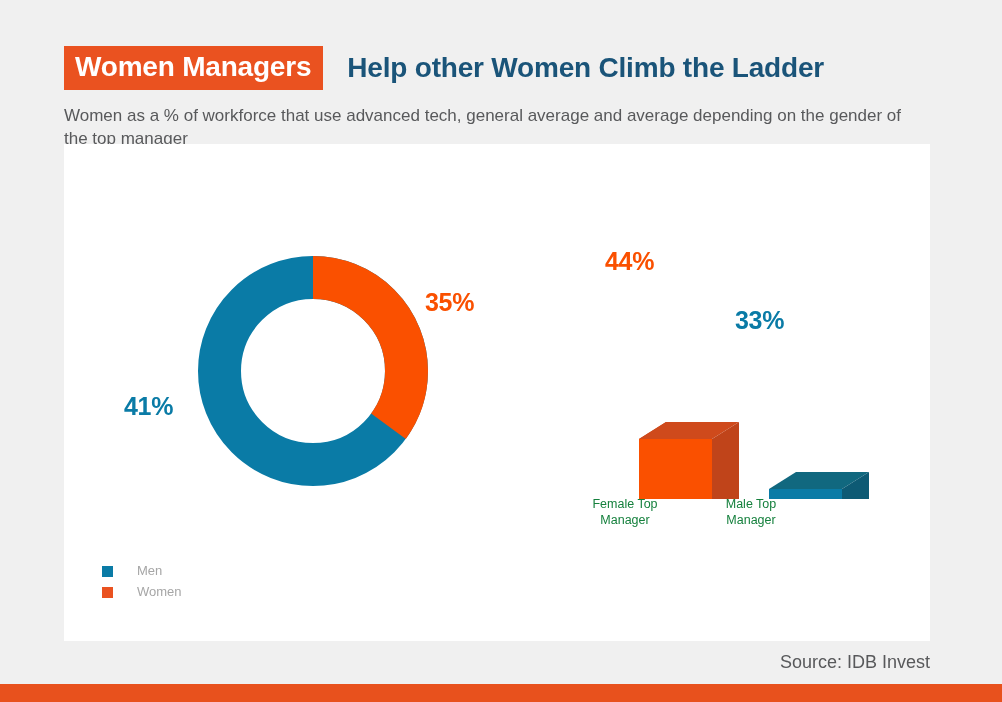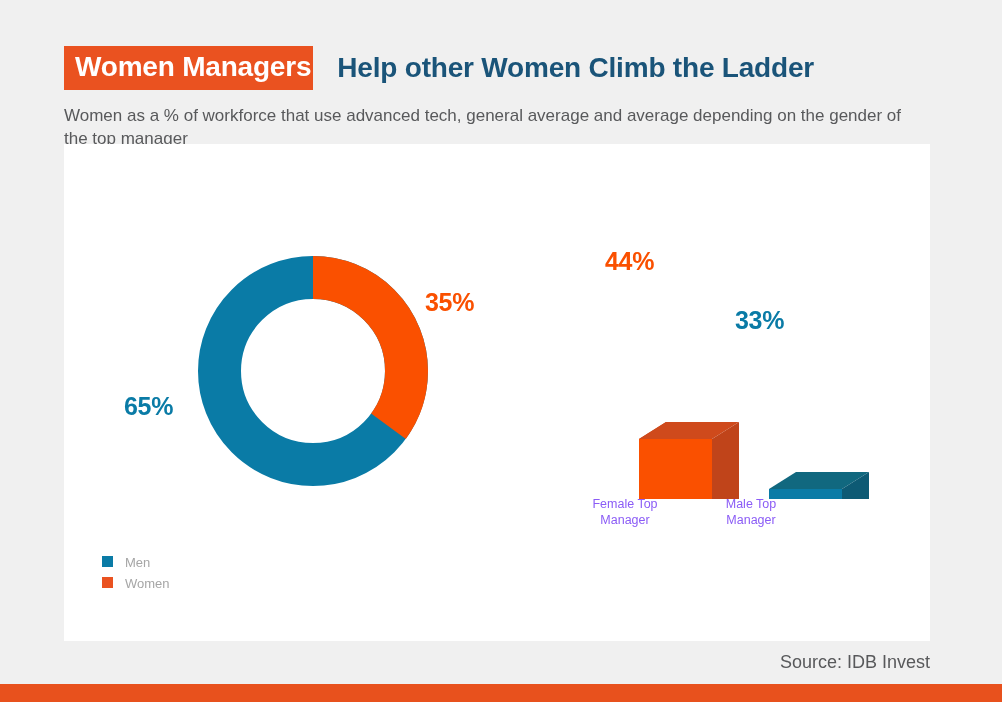--- a/index.html
+++ b/index.html
@@ -31,21 +31,21 @@
     align-items: center;
     height: 38px;
     white-space: nowrap;
   }
   .title-badge {
     background: #ea5220;
     color: #ffffff;
     font-size: 28px;
     font-weight: bold;
     line-height: 1;
-    padding: 7px 2px 9px 11px;
+    padding: 7px 12px 9px 11px;
     letter-spacing: -0.2px;
   }
   .title-rest {
     color: #1a5479;
     font-size: 28px;
     font-weight: bold;
     line-height: 1;
     margin-left: 24px;
     letter-spacing: -0.2px;
   }
@@ -96,39 +96,40 @@
   .lbl-33 { left: 671px; top: 164px; }
 
   
   .bars-svg {
     position: absolute;
     left: 490px;
     top: 140px;
   }
   .bar-cat {
     position: absolute;
-    color: #8b5cf6;
+    color: #15803d;
     font-size: 12.5px;
     line-height: 16px;
     text-align: center;
     width: 120px;
   }
   .cat-female { left: 501px; top: 352px; }
   .cat-male   { left: 627px; top: 352px; }
 
   
   .legend {
     position: absolute;
     left: 38px;
     top: 412px;
   }
   .legend-row {
     display: flex;
-    align-items: flex-start;
+    align-items: flex-end;
     height: 21px;
+    gap: 12px;
   }
   .legend-swatch {
     width: 11px;
     height: 11px;
     flex: none;
   }
   .legend-text {
     margin-left: 12px;
     color: #a6a6a6;
     font-size: 13px;
@@ -172,21 +173,21 @@
     <div class="donut-wrap">
       <svg class="donut-svg" width="230" height="230" viewBox="0 0 230 230">
 
         <circle cx="115" cy="115" r="93.5" fill="none" stroke="#0a7ba6" stroke-width="43"></circle>
 
         <circle cx="115" cy="115" r="93.5" fill="none" stroke="#fa5000" stroke-width="43" stroke-dasharray="205.6 381.4" transform="rotate(-90 115 115)"></circle>
       </svg>
     </div>
 
     <div class="pct-label pct-orange lbl-35">35%</div>
-    <div class="pct-label pct-blue lbl-65">65%</div>
+    <div class="pct-label pct-blue lbl-65">41%</div>
 
     <svg class="bars-svg" width="340" height="215" viewBox="0 0 340 215">
 
       <g>
         <polygon points="85,155 112,138 112,325 85,342" fill="#c0441a"></polygon>
         <polygon points="85,155 112,138 185,138 158,155" fill="#cf4a1c"></polygon>
         <rect x="85" y="155" width="73" height="187" fill="#fa5000"></rect>
         <polygon points="158,155 185,138 185,325 158,342" fill="#c0441a"></polygon>
       </g>
 

